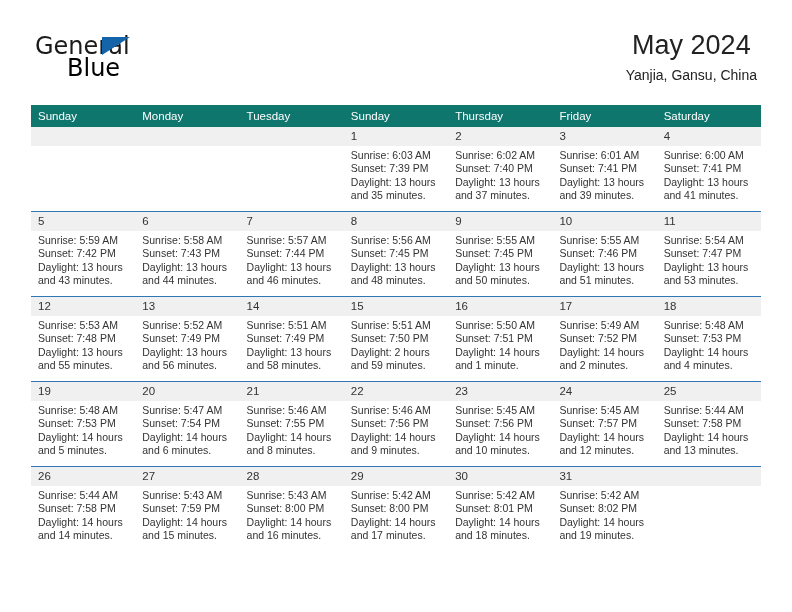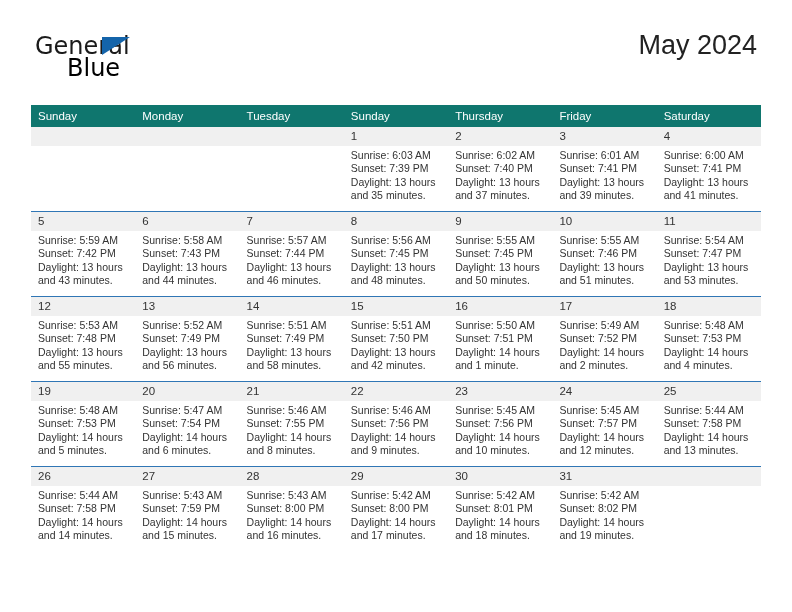--- a/index.html
+++ b/index.html
@@ -150,20 +150,21 @@
   <div class="header">
 
     <div class="logo">
       <span class="logo-general">General</span>
       <span class="logo-tri"></span>
       <span class="logo-blue">Blue</span>
     </div>
 
     <div class="title-wrap">
       <div class="cal-title">May 2024</div>
+      <div class="cal-subtitle">Yanjia, Gansu, China</div>
     </div>
 
   </div>
 
   <table class="calendar">
     <thead>
       <tr id="weekday-row">
           <th>Sunday</th>
           <th>Monday</th>
           <th>Tuesday</th>
@@ -313,21 +314,21 @@
               <div class="sunrise">Sunrise: 5:51 AM</div>
               <div class="sunset">Sunset: 7:49 PM</div>
               <div class="daylight">Daylight: 13 hours and 58 minutes.</div>
             </div>
           </td>
           <td class="day-cell">
             <div class="daynum">15</div>
             <div class="details">
               <div class="sunrise">Sunrise: 5:51 AM</div>
               <div class="sunset">Sunset: 7:50 PM</div>
-              <div class="daylight">Daylight: 13 hours and 42 minutes.</div>
+              <div class="daylight">Daylight: 2 hours and 59 minutes.</div>
             </div>
           </td>
           <td class="day-cell">
             <div class="daynum">16</div>
             <div class="details">
               <div class="sunrise">Sunrise: 5:50 AM</div>
               <div class="sunset">Sunset: 7:51 PM</div>
               <div class="daylight">Daylight: 14 hours and 1 minute.</div>
             </div>
           </td>

